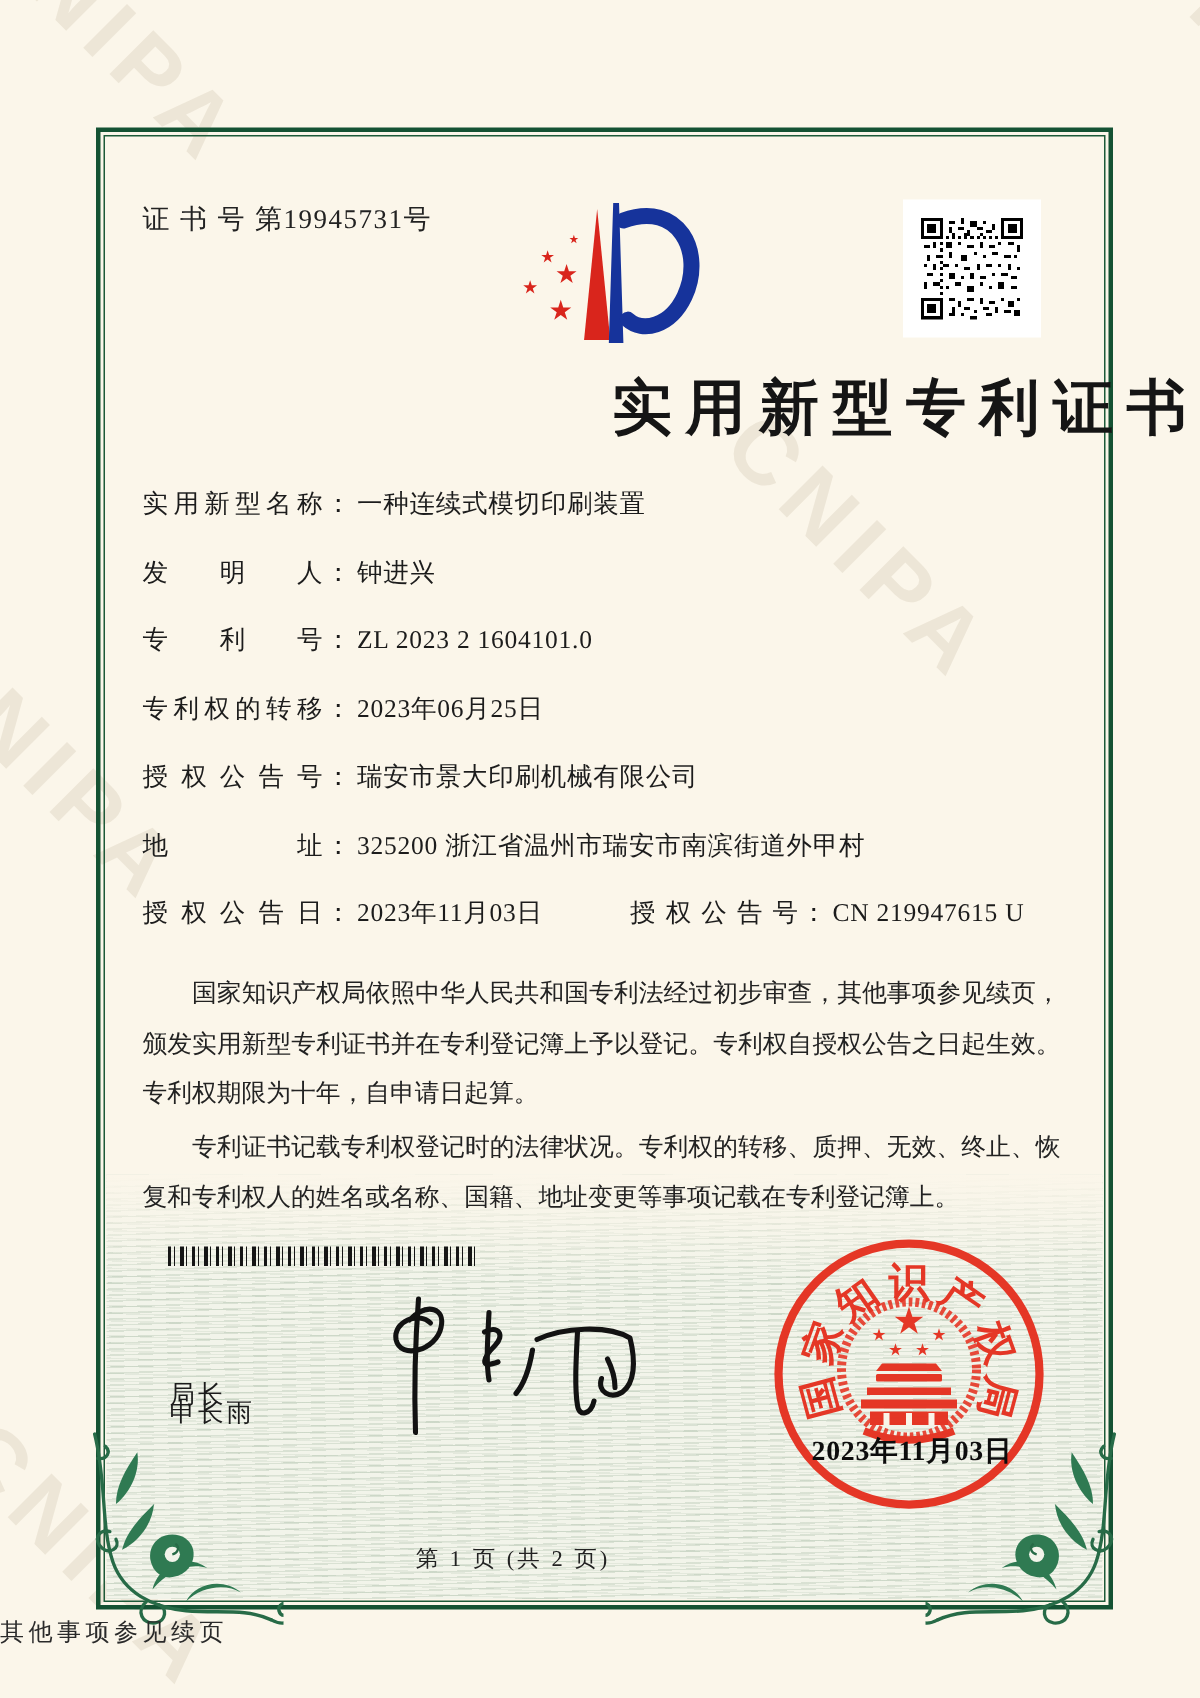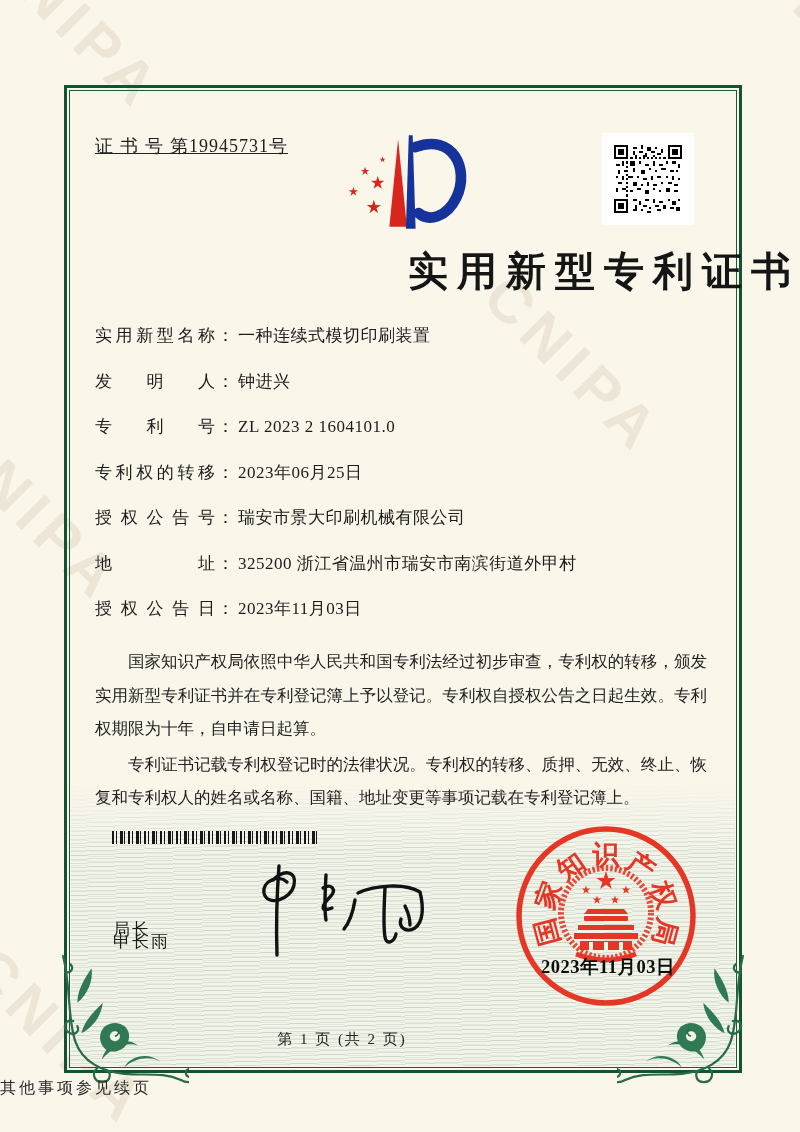--- a/index.html
+++ b/index.html
@@ -31,21 +31,21 @@
        #f2f4ea;}
   .guilloche:before{content:"";position:absolute;left:0;right:0;top:0;height:70px;
      background:linear-gradient(#fbf6ea, rgba(251,246,234,0));}
 
   
   .ornament{position:absolute;width:132px;height:132px;z-index:6;}
   .ornament.bl{left:-10px;bottom:-16px;}
   .ornament.br{right:-10px;bottom:-16px;transform:scaleX(-1);}
 
   
-  .cert-no{position:absolute;left:95px;top:134px;font-size:18px;color:#222;z-index:10;text-decoration:underline;}
+  .cert-no{position:absolute;left:95px;top:134px;font-size:18px;color:#222;z-index:10;}
   .cert-no .pfx{letter-spacing:7px;}
   .cert-no .num{letter-spacing:1px;}
 
   .logo{position:absolute;left:334px;top:126px;width:136px;height:112px;z-index:10;}
 
   .qr-wrap{position:absolute;left:602px;top:133px;width:92px;height:92px;background:#fff;z-index:10;}
   .qr{position:absolute;left:12px;top:12px;width:68px;height:68px;}
 
   .title{position:absolute;left:0;top:244px;width:800px;text-align:right;
          font-size:40px;font-weight:900;color:#151515;letter-spacing:9px;text-indent:9px;z-index:10;}
@@ -292,25 +292,28 @@
       <span class="lbl">专利权的转移</span><span class="colon">：</span><span class="val">2023年06月25日</span>
     </div>
     <div class="row">
       <span class="lbl">授权公告号</span><span class="colon">：</span><span class="val">瑞安市景大印刷机械有限公司</span>
     </div>
     <div class="row">
       <span class="lbl">地址</span><span class="colon">：</span><span class="val">325200 浙江省温州市瑞安市南滨街道外甲村</span>
     </div>
     <div class="row">
       <span class="lbl">授权公告日</span><span class="colon">：</span><span class="val">2023年11月03日</span>
+      <span class="pair2">
+        <span class="lbl2">授权公告号</span><span class="colon">：</span><span class="val">CN 219947615 U</span>
+      </span>
     </div>
   </div>
 
   <div class="paras">
-    <p>国家知识产权局依照中华人民共和国专利法经过初步审查，专利权的转移，颁发实用新型专利证书并在专利登记簿上予以登记。专利权自授权公告之日起生效。专利权期限为十年，自申请日起算。</p>
+    <p>国家知识产权局依照中华人民共和国专利法经过初步审查，其他事项参见续页，颁发实用新型专利证书并在专利登记簿上予以登记。专利权自授权公告之日起生效。专利权期限为十年，自申请日起算。</p>
     <p>专利证书记载专利权登记时的法律状况。专利权的转移、质押、无效、终止、恢复和专利权人的姓名或名称、国籍、地址变更等事项记载在专利登记簿上。</p>
   </div>
 
   <div class="barcode"></div>
 
   <div class="signer t">局长</div>
   <div class="signer n">申长雨</div>
 
   <svg class="signature" viewBox="0 0 210 100">
     <g stroke="#121212" stroke-width="3.4" fill="none" stroke-linecap="round" stroke-linejoin="round">

